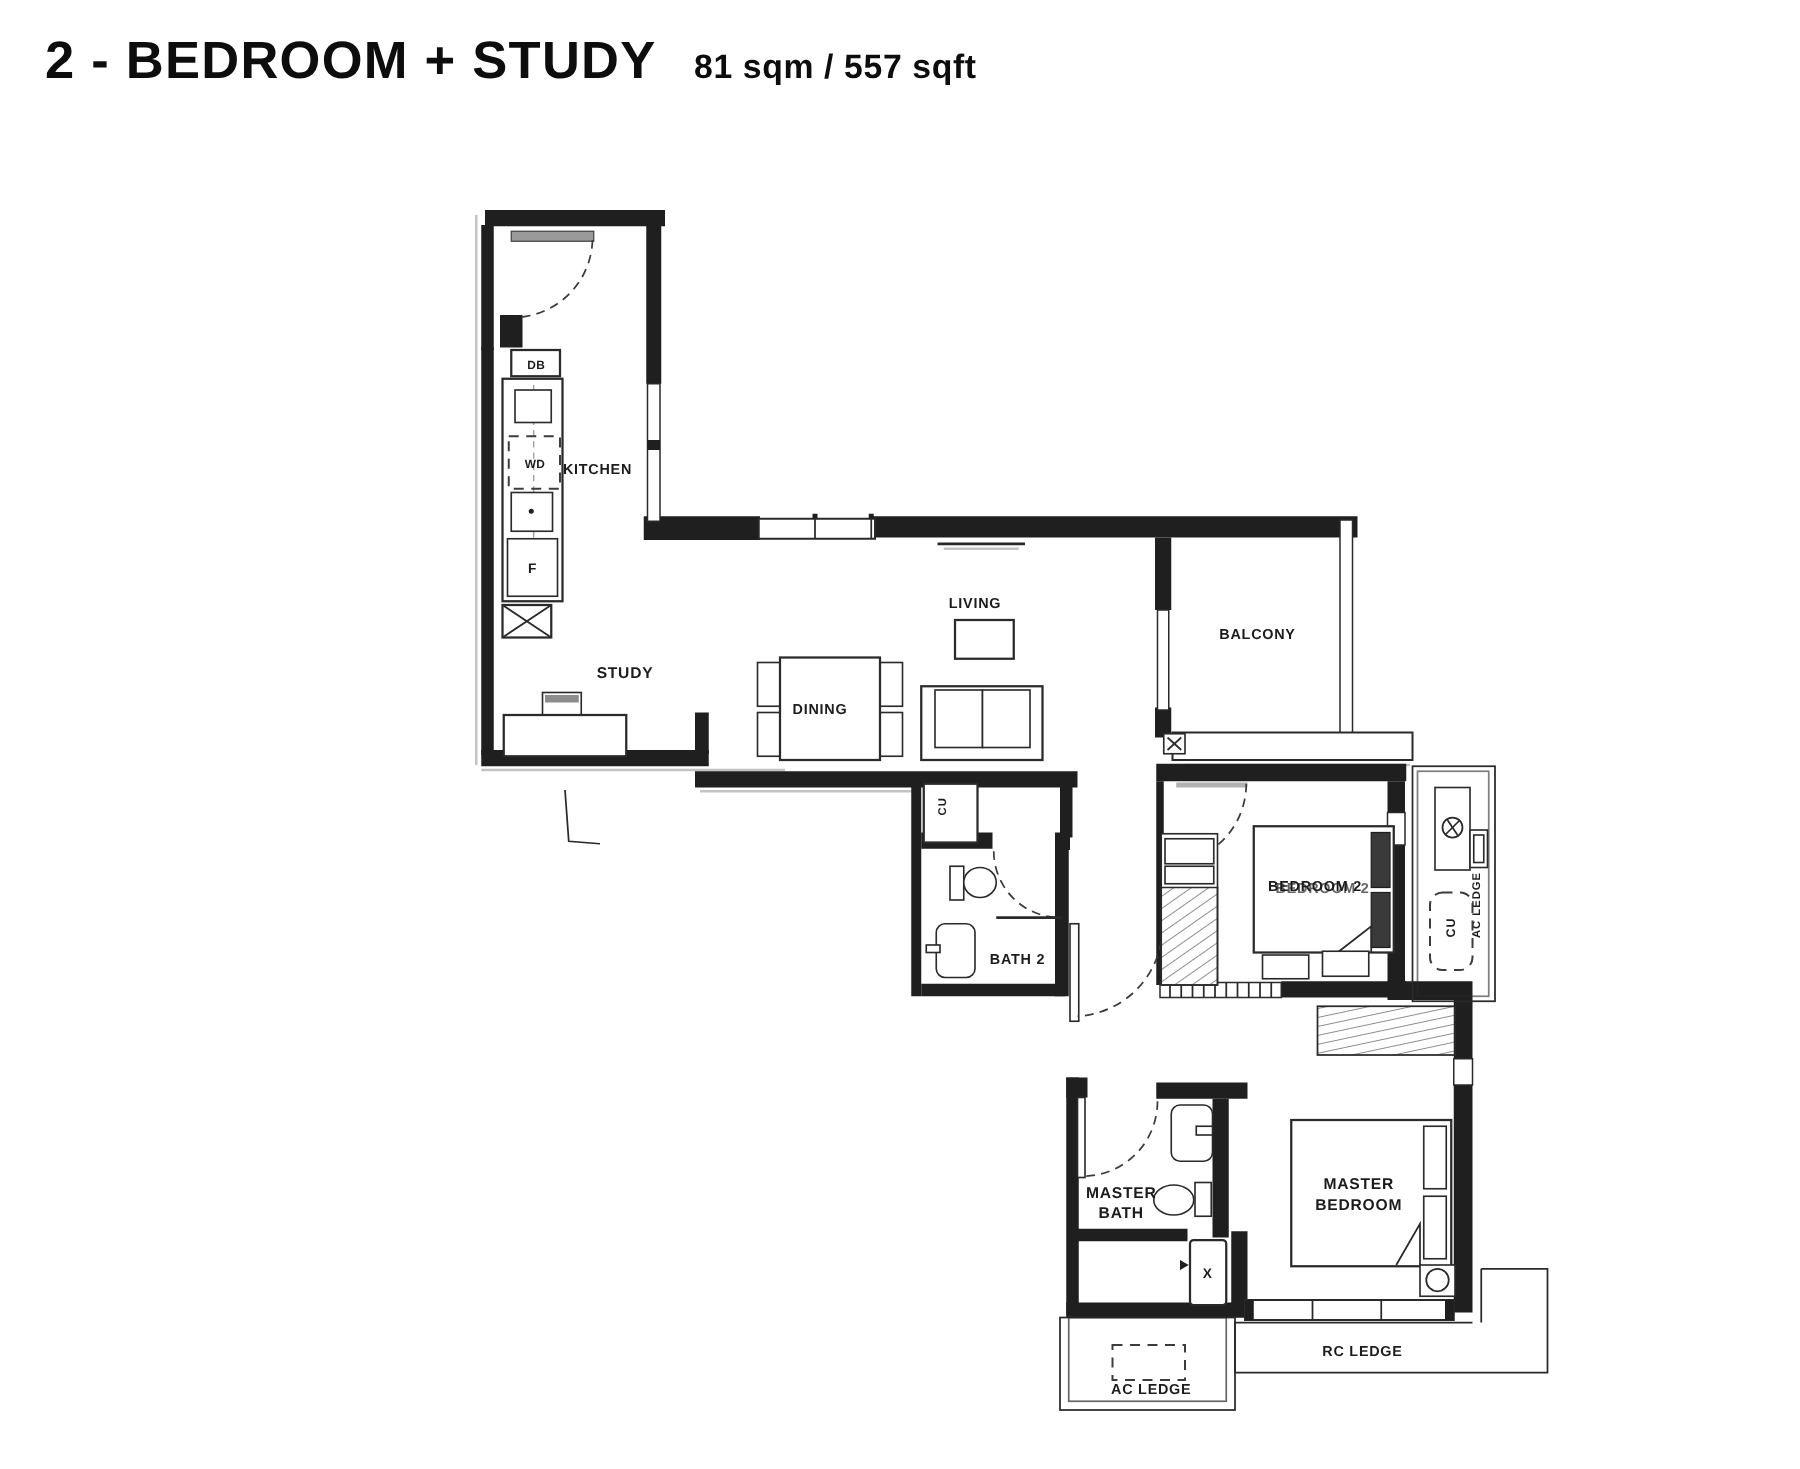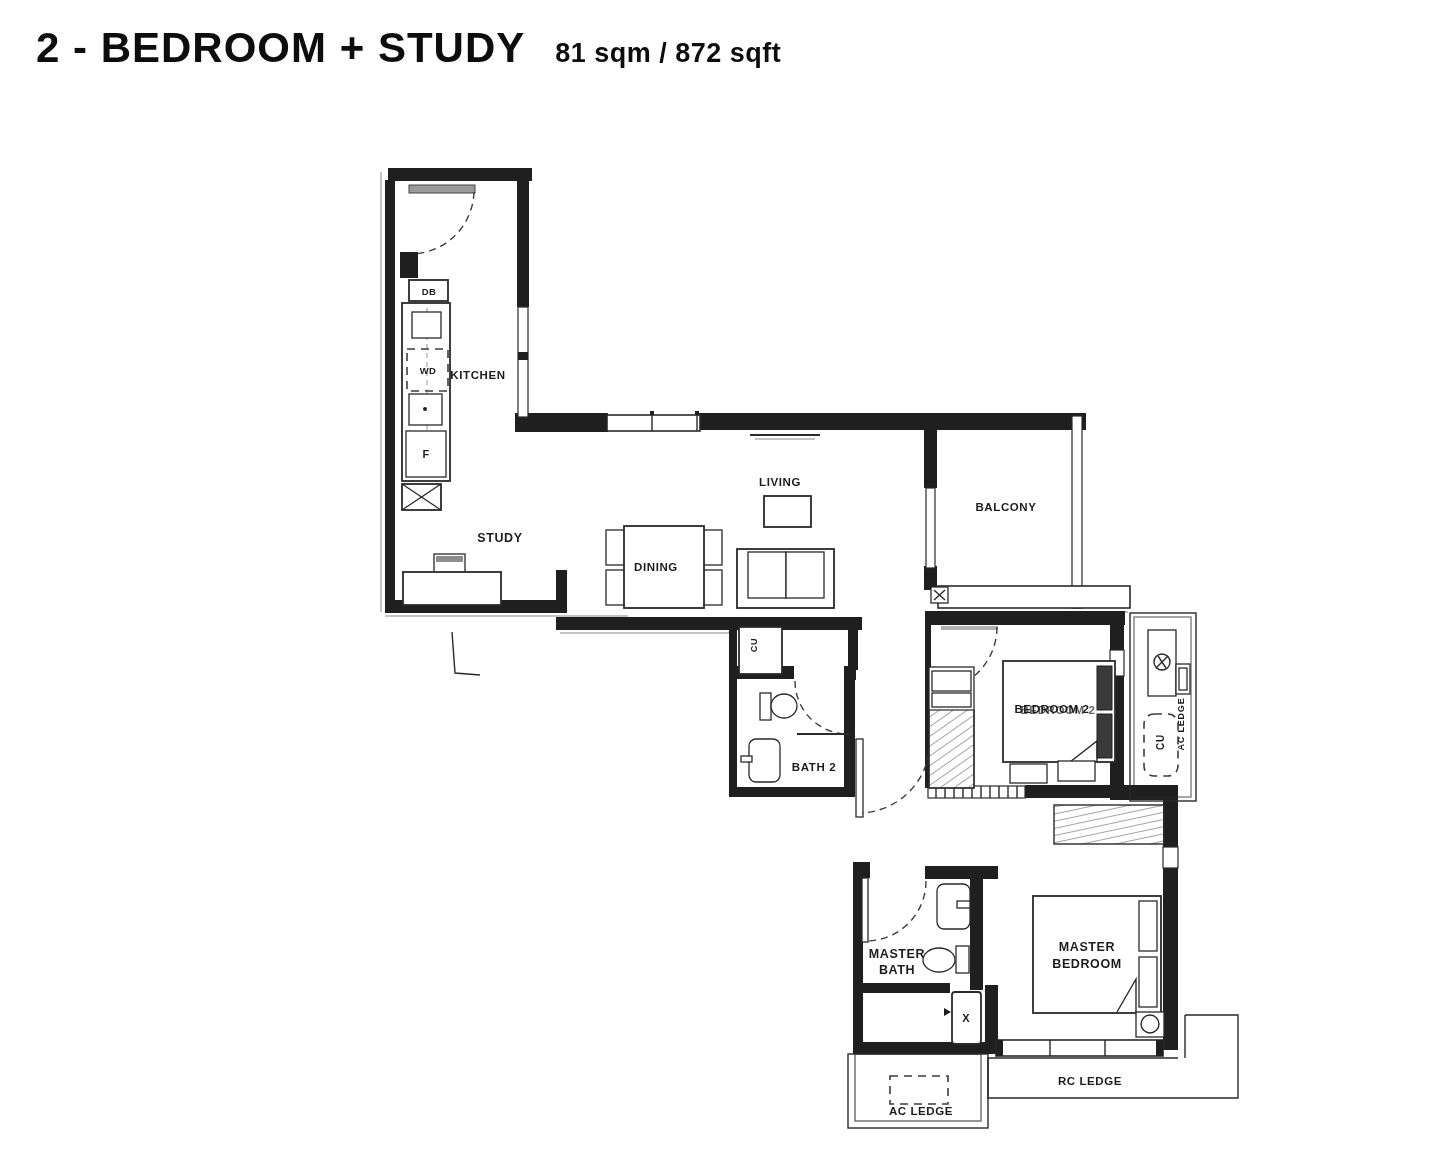--- a/index.html
+++ b/index.html
@@ -32,21 +32,21 @@
   .lblrot{font-size:9px;letter-spacing:0.8px;text-anchor:middle;}
   .ghost{fill:#4a4a4a;opacity:0.85;}
 </style>
 </head>
 <body>
 
 <div class="stage">
 
   <div class="title-row">
     <span class="title-main">2 - BEDROOM + STUDY</span>
-    <span class="title-area">81 sqm / 872 sqft</span>
+    <span class="title-area">81 sqm / 557 sqft</span>
   </div>
 
   <div class="planwrap">
   <svg viewBox="0 0 1440 1175" width="1440" height="1175" xmlns="http://www.w3.org/2000/svg">
     <defs>
       <pattern id="hatchA" width="8" height="8" patternUnits="userSpaceOnUse" patternTransform="rotate(55)">
         <line x1="0" y1="0" x2="0" y2="8" stroke="#4a4a4a" stroke-width="1"></line>
       </pattern>
       <pattern id="hatchB" width="7" height="7" patternUnits="userSpaceOnUse" patternTransform="rotate(78)">
         <line x1="0" y1="0" x2="0" y2="7" stroke="#4a4a4a" stroke-width="1"></line>

